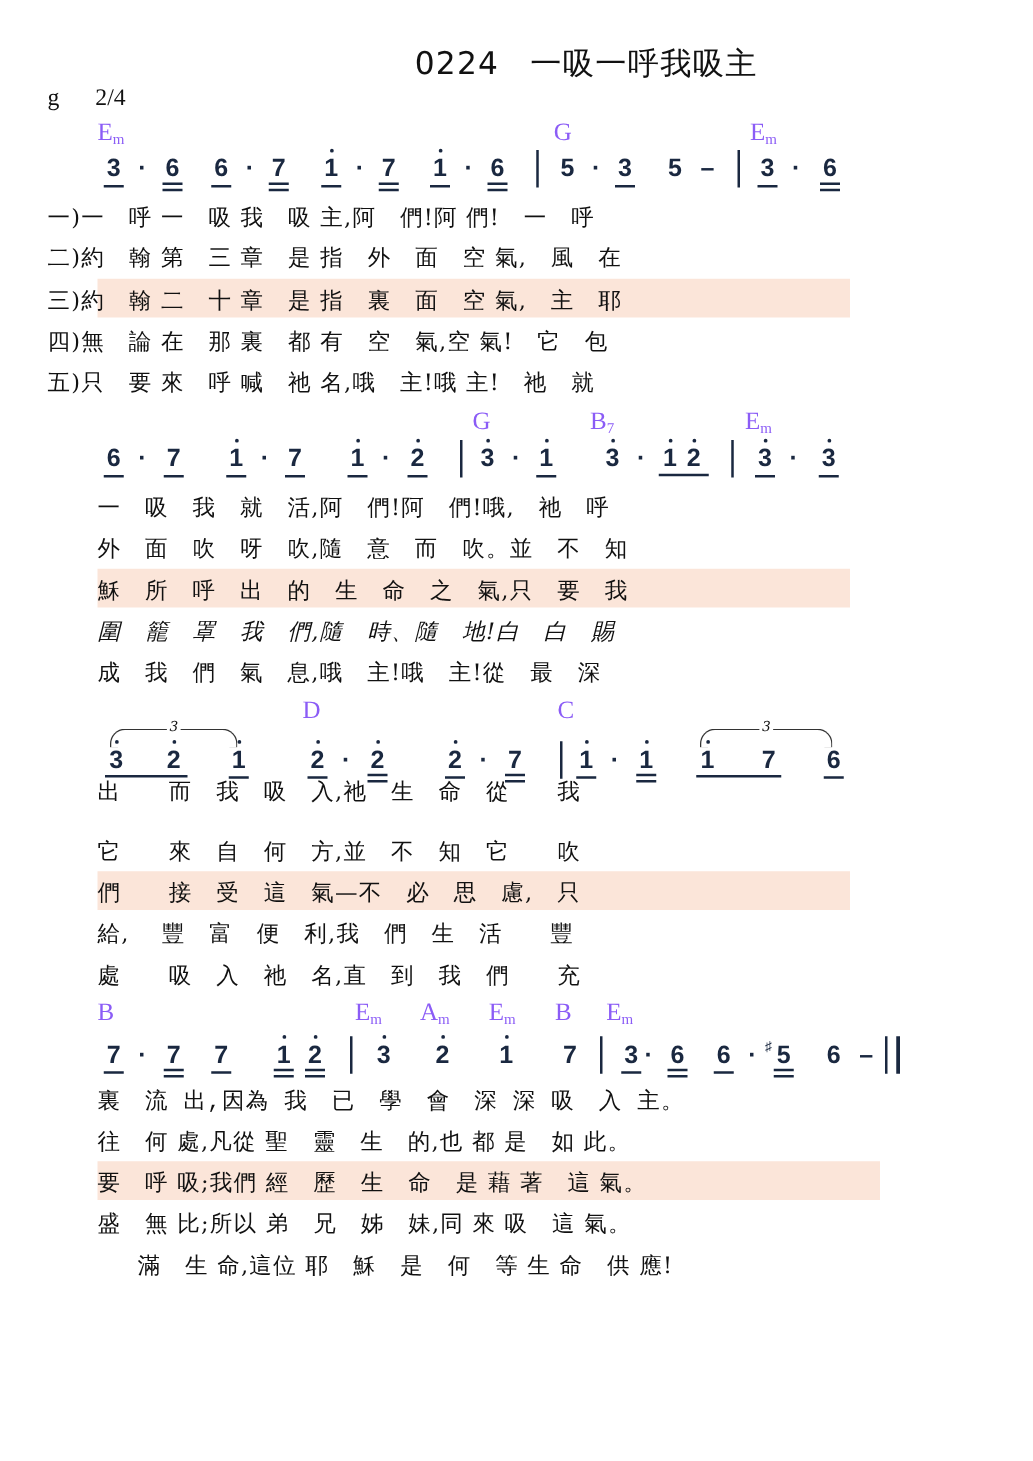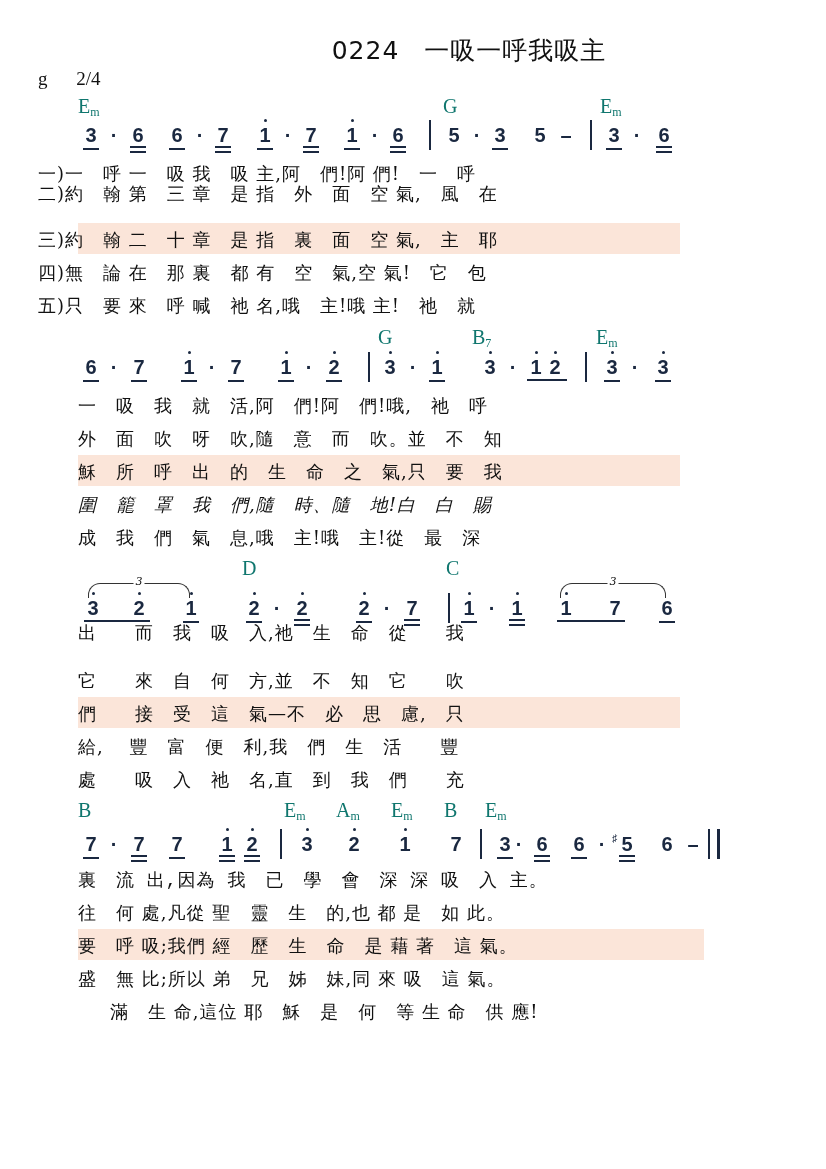--- a/index.html
+++ b/index.html
@@ -1,21 +1,21 @@
 <!DOCTYPE html>
 <html><head>
 <meta charset="utf-8">
 <style>
   html,body{margin:0;padding:0;background:#fff;}
   body{width:826px;height:1169px;position:relative;overflow:hidden;font-family:"DejaVu Serif",serif;color:#111;}
   .title{position:absolute;top:34px;left:0;width:826px;text-align:center;font-size:25px;letter-spacing:1px;font-family:"DejaVu Sans",sans-serif;}
   .title .num{margin-left:112px;}
   .meta{position:absolute;top:68px;left:38px;font-size:19px;font-family:"Liberation Serif",serif;}
   .meta span{margin-right:24px;}
-  .chord{position:absolute;color:#0f766e;font-family:"Liberation Serif",serif;font-size:20px;line-height:20px;}
+  .chord{position:absolute;color:#8b5cf6;font-family:"Liberation Serif",serif;font-size:20px;line-height:20px;}
   .chord sub{font-size:12px;vertical-align:-3px;}
   .note{position:absolute;font-family:"Liberation Sans",sans-serif;font-weight:bold;font-size:20px;color:#1a2840;width:18px;text-align:center;line-height:22px;}
   .note .dot{position:absolute;left:8px;top:-5px;width:3px;height:3px;border-radius:50%;background:#1a2840;}
   .note.u1::after{content:"";position:absolute;left:1px;right:1px;bottom:-4px;border-bottom:2px solid #1a2840;}
   .note.u2::after{content:"";position:absolute;left:1px;right:1px;bottom:-7px;height:3px;border-top:2px solid #1a2840;border-bottom:2px solid #1a2840;}
   .note .sharp{position:absolute;left:-6px;top:-6px;font-size:11px;font-weight:normal;}
   .beam{position:absolute;border-bottom:2px solid #1a2840;height:0;}
   .bar{position:absolute;width:2px;height:30px;background:#1a2840;}
   .bar.final{width:7px;border-left:2px solid #1a2840;border-right:3px solid #1a2840;background:transparent;}
   .tup{position:absolute;height:14px;border:1px solid #333;border-bottom:none;border-radius:12px 12px 0 0;}
@@ -58,21 +58,21 @@
     <div class="note" style="left: 531px; top: 124px;">5</div>
     <div class="note" style="left: 557px; top: 124px;">–</div>
     <div class="note u1" style="left: 605px; top: 124px;">3</div>
     <div class="note" style="left: 628px; top: 124px;">·</div>
     <div class="note u2" style="left: 655px; top: 124px;">6</div>
     <div class="bar" style="left: 429px; top: 120px;"></div>
     <div class="bar" style="left: 590px; top: 120px;"></div>
     <div class="lyr" style="top: 160px;">
       <span style="left: 38px; letter-spacing: 1px; white-space: pre;">一)一　呼 一　吸 我　吸 主,阿　們!阿 們!　一　呼</span>
     </div>
-    <div class="lyr" style="top: 180px;">
+    <div class="lyr" style="top: 192px;">
       <span style="left: 38px; letter-spacing: 1px; white-space: pre;">二)約　翰 第　三 章　是 指　外　面　空 氣,　風　在</span>
     </div>
     <div class="hlbg" style="left: 78px; width: 602px; top: 223px;"></div>
     <div class="lyr" style="top: 226px;">
       <span style="left: 38px; letter-spacing: 1px; white-space: pre;">三)約　翰 二　十 章　是 指　裏　面　空 氣,　主　耶</span>
     </div>
     <div class="lyr" style="top: 259px;">
       <span style="left: 38px; letter-spacing: 1px; white-space: pre;">四)無　論 在　那 裏　都 有　空　氣,空 氣!　它　包</span>
     </div>
     <div class="lyr" style="top: 292px;">

